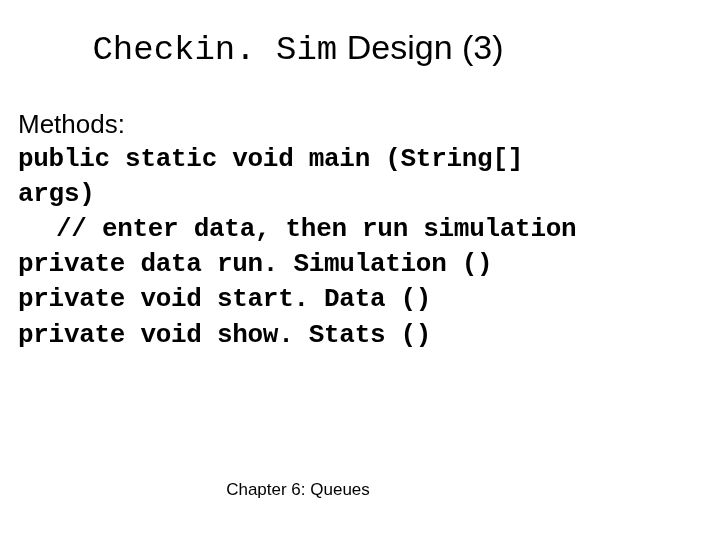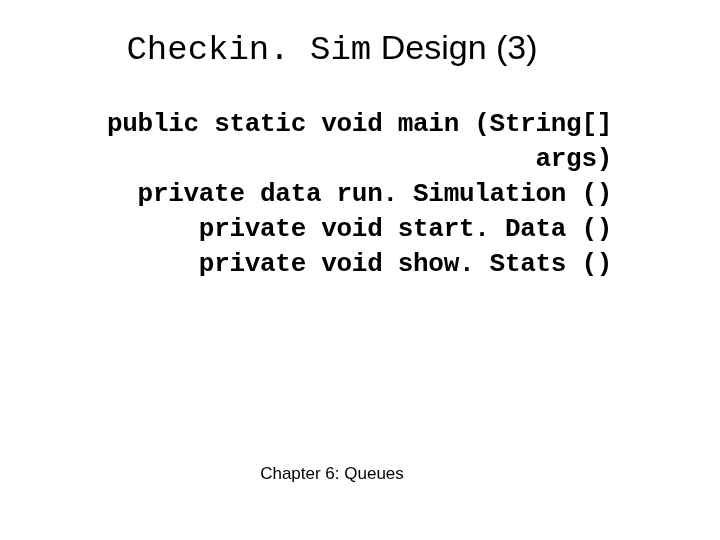--- a/index.html
+++ b/index.html
@@ -11,21 +11,20 @@
     overflow: hidden;
   }
   .slide {
     width: 596px;
     height: 540px;
     position: relative;
     box-sizing: border-box;
     padding: 28px 18px 12px 18px;
     font-family: Arial, Helvetica, sans-serif;
     color: #000;
-    margin-left: 34px;
   }
   .title {
     text-align: center;
     font-size: 34px;
     margin: 0 0 38px 0;
     font-weight: normal;
   }
   .title .mono {
     font-family: "Courier New", Courier, monospace;
     font-size: 34px;
@@ -33,50 +32,51 @@
   .content {
     font-size: 26px;
     line-height: 1.35;
     font-family: Arial, Helvetica, sans-serif;
   }
   .content .mono {
     font-family: "Courier New", Courier, monospace;
     font-weight: bold;
     font-size: 26px;
     letter-spacing: -0.3px;
-    text-align: right;
   }
   .content .indent {
     padding-left: 38px;
     display: block;
   }
   .footer {
     position: absolute;
     left: 0;
     right: 0;
-    bottom: 56px;
+    bottom: 40px;
     text-align: center;
     font-size: 17px;
     font-family: Arial, Helvetica, sans-serif;
   }
   .line {
     display: block;
   }
 </style>
 </head>
 <body>
 
 <div class="slide">
 
   <h1 class="title">
     <span class="mono">Checkin. Sim</span><span> Design (3)</span>
   </h1>
 
   <div class="content">
+    <span class="line">Methods:</span>
     <span class="line mono">public static void main (String[] args)</span>
+    <span class="line mono indent">// enter data, then run simulation</span>
     <span class="line mono">private data run. Simulation ()</span>
     <span class="line mono">private void start. Data ()</span>
     <span class="line mono">private void show. Stats ()</span>
   </div>
 
   <div class="footer">Chapter 6: Queues</div>
 
 </div>
 
 </body></html>

